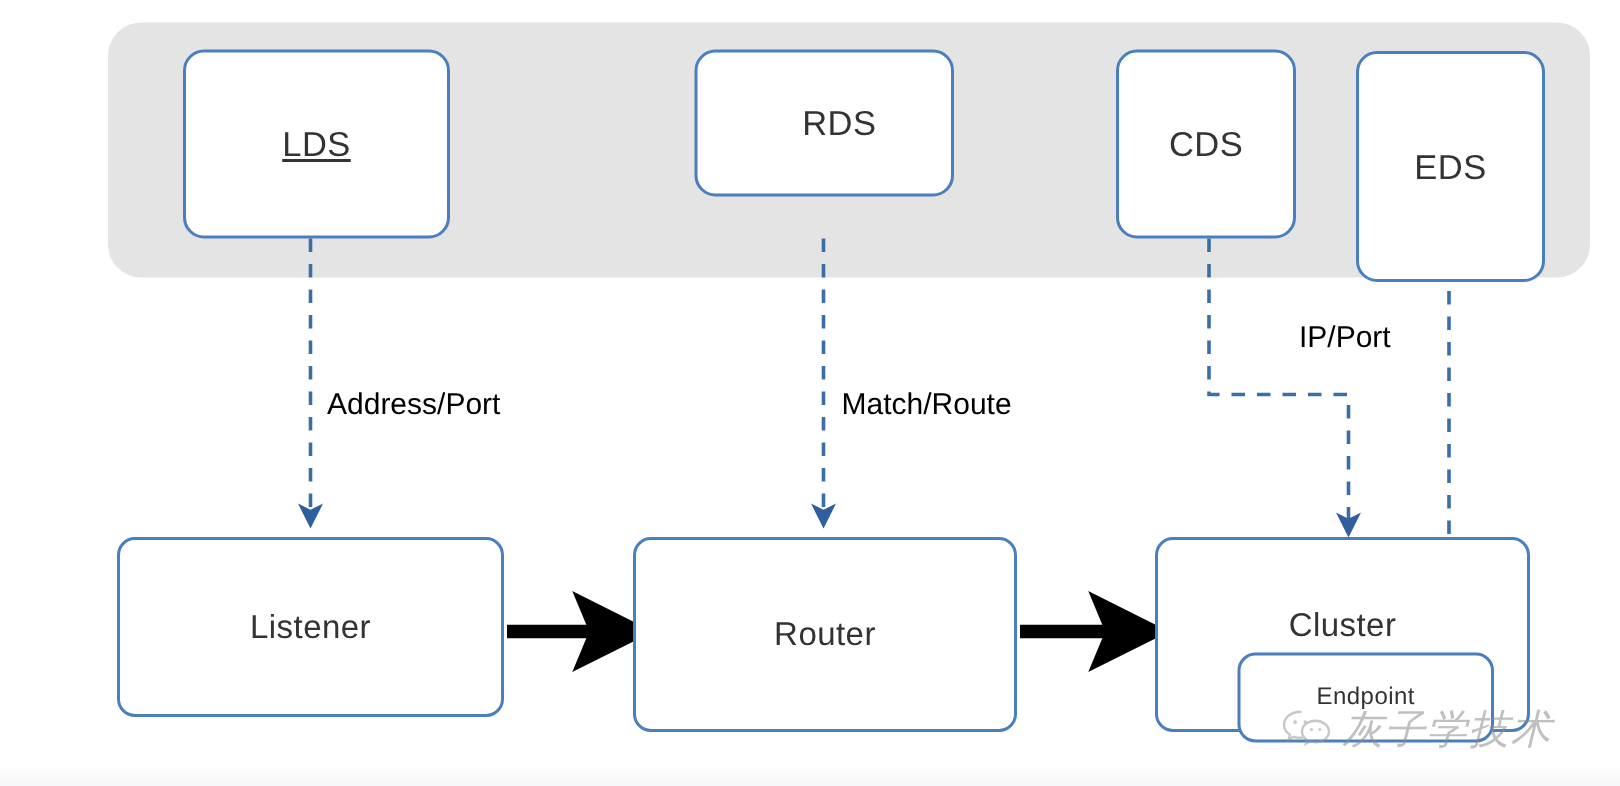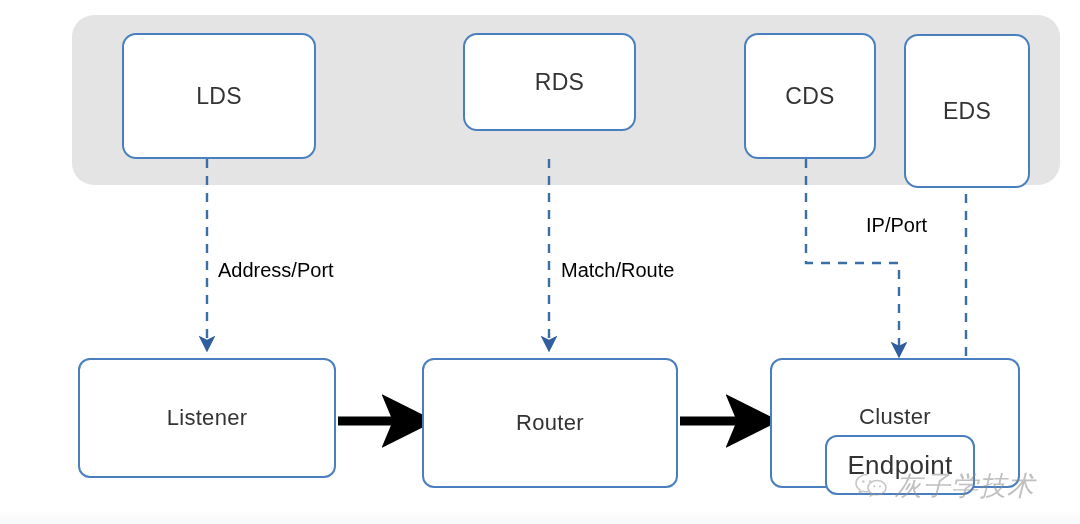--- a/index.html
+++ b/index.html
@@ -36,31 +36,31 @@
     align-items: center;
     justify-content: center;
     color: #333333;
     font-size: 23px;
     letter-spacing: .3px;
   }
   .node.small { border-radius: 14px; }
   .node-label { pointer-events: none; }
 
   
-  #node-lds { left: 122px; top: 33px;  width: 194px; height: 126px; }
+  #node-lds { left: 122px; top: 33px;  width: 178px; height: 126px; text-decoration: underline; }
   #node-rds { left: 463px; top: 33px;  width: 173px; height: 98px; padding-left: 20px; }
-  #node-cds { left: 744px; top: 33px;  width: 132px; height: 126px; }
+  #node-cds { left: 744px; top: 33px;  width: 120px; height: 126px; }
   #node-eds { left: 904px; top: 34px;  width: 126px; height: 154px; }
 
   
   #node-listener { left: 78px;  top: 358px; width: 258px; height: 120px; font-size: 22px; }
   #node-router   { left: 422px; top: 358px; width: 256px; height: 130px; font-size: 22px; }
   #node-cluster  { left: 770px; top: 358px; width: 250px; height: 130px; font-size: 22px;
                    align-items: flex-start; padding-top: 44px; text-align: right; }
-  #node-endpoint { left: 825px; top: 435px; width: 150px; height: 60px; font-size: 26px;
+  #node-endpoint { left: 825px; top: 435px; width: 171px; height: 60px; font-size: 16px;
                    border-radius: 12px; }
 
   
   #links {
     position: absolute;
     left: 0; top: 0;
     width: 1080px;
     height: 524px;
     pointer-events: none;
   }

